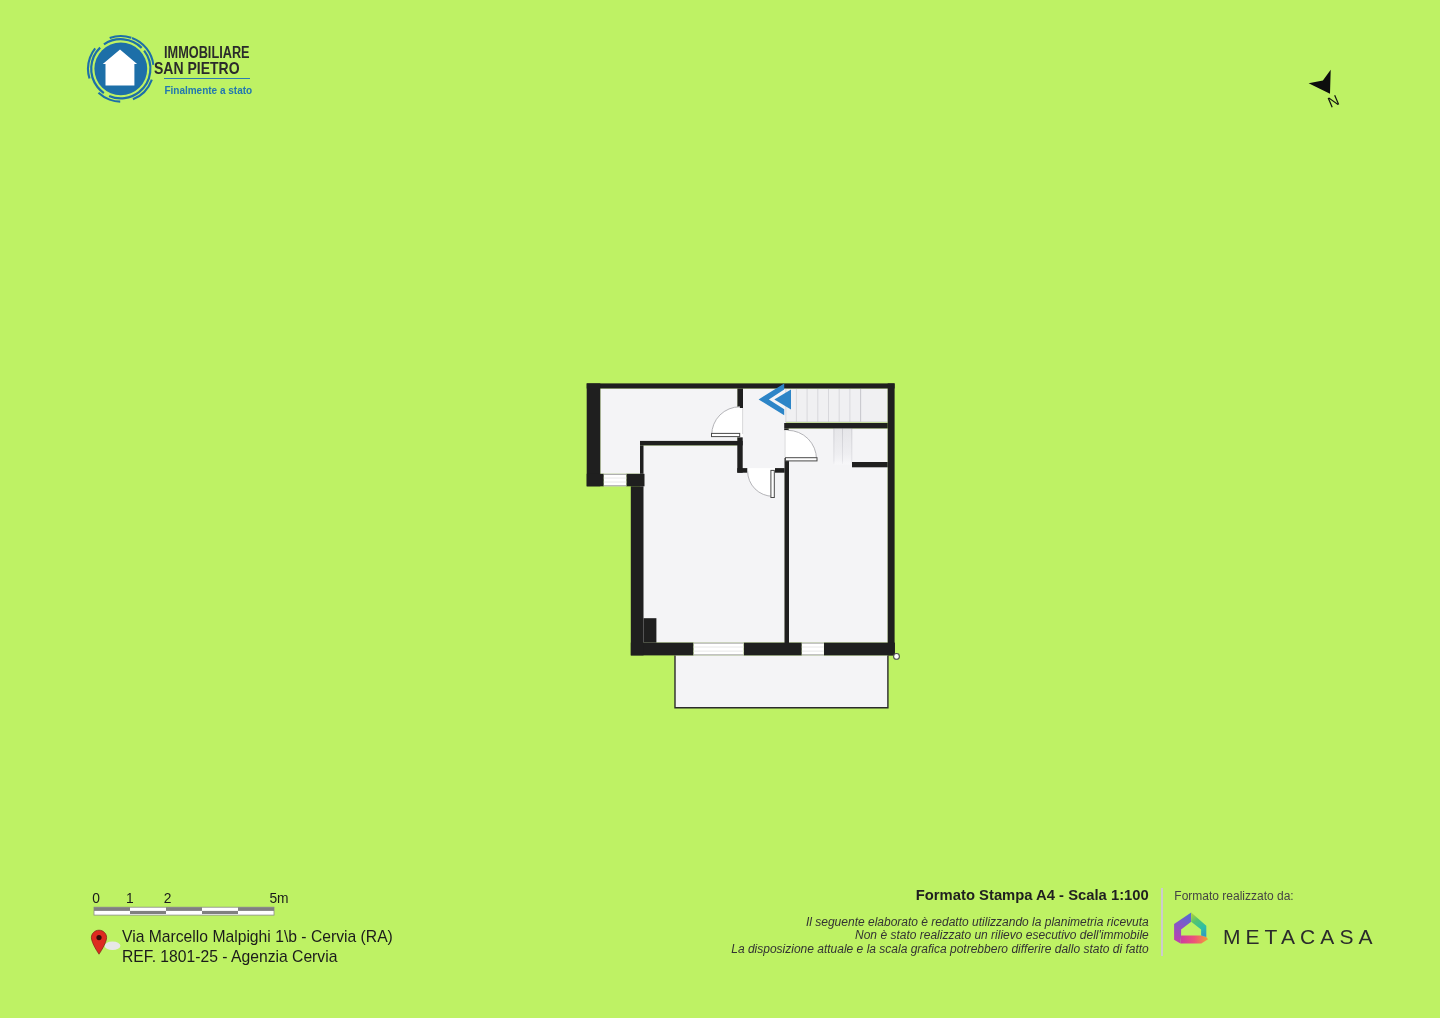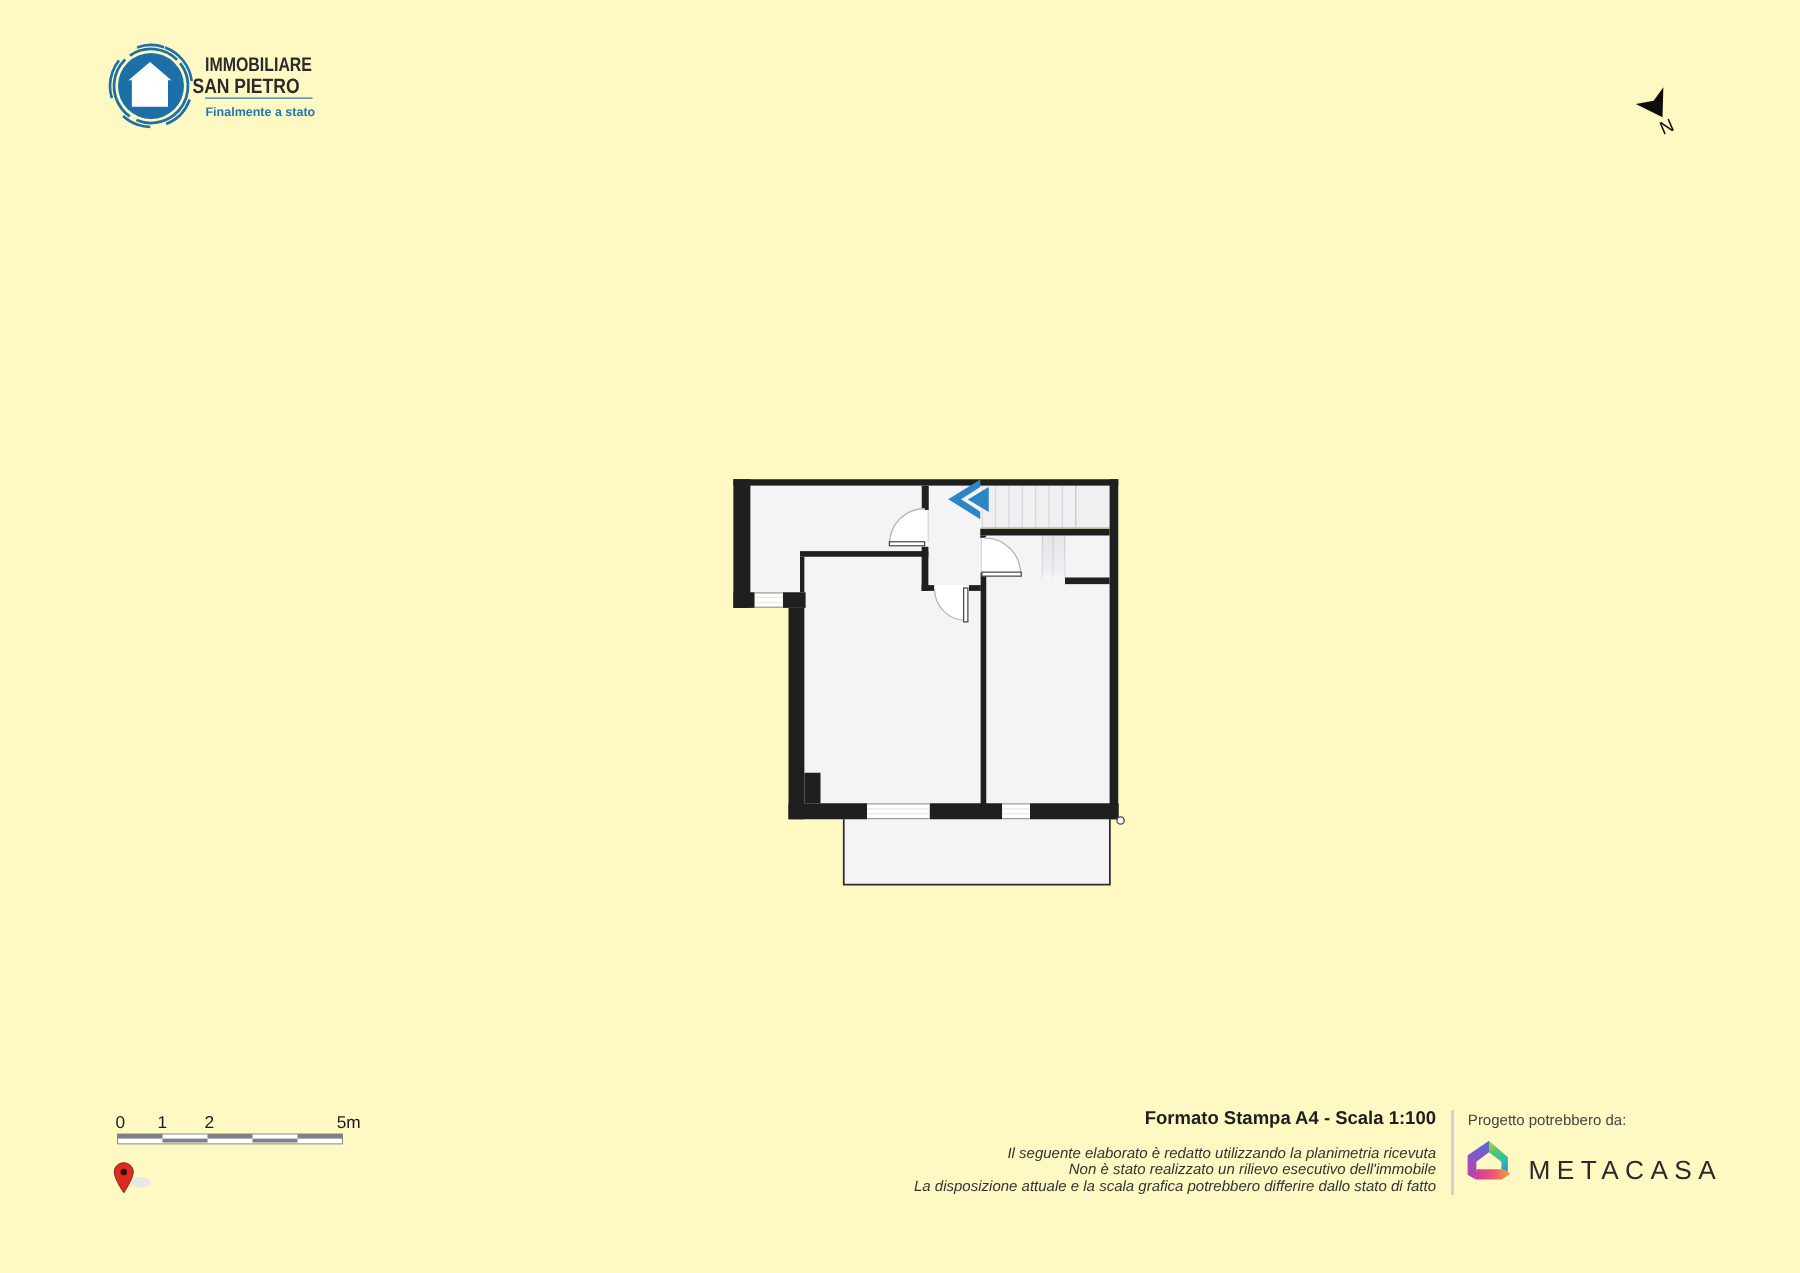--- a/index.html
+++ b/index.html
@@ -1,16 +1,16 @@
 <!DOCTYPE html>
 <html><head>
 <meta charset="utf-8">
 <style>
   html,body{margin:0;padding:0;background:#fff;}
-  .page{position:relative;will-change:transform;width:1440px;height:1018px;background:#fef9c3;overflow:hidden;
+  .page{position:relative;will-change:transform;width:1440px;height:1018px;background:#bef264;overflow:hidden;
         font-family:"Liberation Sans",sans-serif;}
   .abs{position:absolute;}
   .sx{transform-origin:0 50%;display:inline-block;white-space:nowrap;}
 </style>
 </head>
 <body>
 <div class="page">
 
 <div class="abs" style="left:86px;top:33px;width:220px;height:75px;">
   <svg width="220" height="75" viewBox="86 33 220 75" style="position:absolute;left:0;top:0;">
@@ -199,32 +199,35 @@
 </svg>
 
 <svg class="abs" style="left:88px;top:928px;" width="40" height="30" viewBox="88 928 40 30">
 
   <ellipse cx="112.5" cy="945.8" rx="7.9" ry="4.3" fill="#e7e7e7"></ellipse>
 
   <path d="M99,930.2 c-4.2,0 -7.6,3.3 -7.6,7.4 c0,5.5 7.6,16.6 7.6,16.6 c0,0 7.6,-11.1 7.6,-16.6 c0,-4.1 -3.4,-7.4 -7.6,-7.4 Z" fill="#dd2b20" stroke="#7a1512" stroke-width="0.7"></path>
   <circle cx="99" cy="937.6" r="2.6" fill="#340b0b"></circle>
 </svg>
 
+<div class="abs" style="left:122px;top:927.3px;font-size:15.7px;line-height:19.5px;color:#1b1b1b;">
+  Via Marcello Malpighi 1\b - Cervia (RA)<br>REF. 1801-25 - Agenzia Cervia
+</div>
 
 <div class="abs" style="left:700px;top:887.8px;width:448.8px;text-align:right;font-weight:bold;font-size:14.8px;line-height:15px;color:#1f1f1f;">Formato Stampa A4 - Scala 1:100</div>
 
 <div class="abs" style="left:600px;top:915.8px;width:548.8px;text-align:right;font-size:12px;line-height:13.4px;color:#333;font-style:italic;">
   Il seguente elaborato è redatto utilizzando la planimetria ricevuta<br>
   Non è stato realizzato un rilievo esecutivo dell'immobile<br>
   La disposizione attuale e la scala grafica potrebbero differire dallo stato di fatto
 </div>
 
 <div class="abs" style="left:1161.3px;top:887.8px;width:1.4px;height:68.6px;background:#ccc;"></div>
 
-<div class="abs" style="left:1174.3px;top:888.5px;font-size:12px;color:#444;">Progetto potrebbero da:</div>
+<div class="abs" style="left:1174.3px;top:888.5px;font-size:12px;color:#444;">Formato realizzato da:</div>
 
 <svg class="abs" style="left:1172px;top:910px;" width="40" height="38" viewBox="1172 910 40 38">
   <defs>
     <linearGradient id="mcl" x1="1191" y1="913" x2="1177" y2="942" gradientUnits="userSpaceOnUse">
       <stop offset="0" stop-color="#4f6fd2"></stop>
       <stop offset="0.45" stop-color="#8356c8"></stop>
       <stop offset="1" stop-color="#bf40ac"></stop>
     </linearGradient>
     <linearGradient id="mcb" x1="1181" y1="940" x2="1206" y2="940" gradientUnits="userSpaceOnUse">
       <stop offset="0" stop-color="#cd3da0"></stop>

